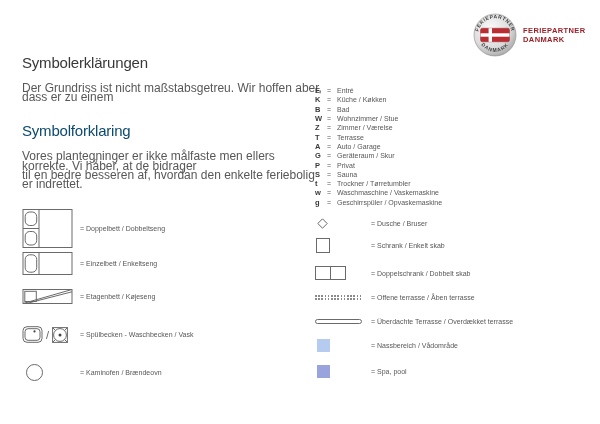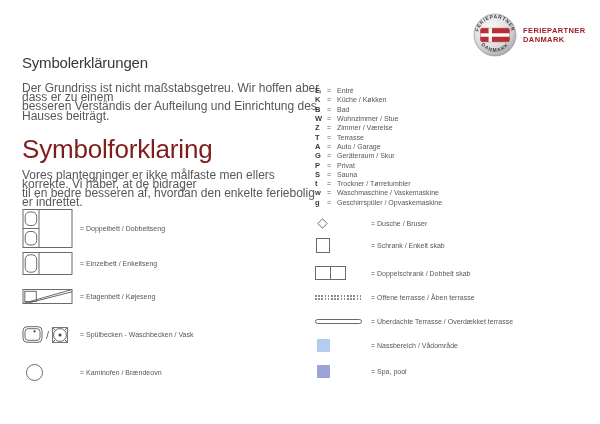--- a/index.html
+++ b/index.html
@@ -7,21 +7,21 @@
     position:relative;width:600px;height:424px;background:#ffffff;
     font-family:"Liberation Sans", sans-serif;overflow:hidden;
     margin:0 auto;
   }
   
   .logo{position:absolute;left:473px;top:12px;display:flex;align-items:center;}
   .brand{margin-left:6px;color:#9c1f27;font-weight:bold;font-size:7.5px;line-height:9px;letter-spacing:.4px;}
   
   .leftcol{position:absolute;left:22px;top:50px;width:302px;color:#565656;}
   .h1{font-size:15px;line-height:25px;color:#383838;font-weight:500;letter-spacing:-0.2px;margin:0 0 9px 0;}
-  .h2{font-size:26px;line-height:25px;color:#7f1d1d;font-weight:500;letter-spacing:-0.2px;margin:16px 0 9px 0;}
+  .h2{font-size:15px;line-height:25px;color:#0c4a6e;font-weight:500;letter-spacing:-0.2px;margin:16px 0 9px 0;}
   .pline{font-size:12px;line-height:9.2px;color:#575757;}
   
   .symrow{position:absolute;display:flex;align-items:center;}
   .symrow .iconbox{flex:0 0 auto;display:flex;align-items:center;}
   .leftrow{left:22px;}
   .leftrow .iconbox{width:58px;}
   .rightrow{left:315px;}
   .rightrow .iconbox{width:56px;}
   .symlabel{font-size:7px;color:#575757;white-space:nowrap;}
   .slash{font-size:11px;color:#666;margin:0 3px;}
@@ -74,21 +74,20 @@
     </svg>
     <div class="brand">
       <div>FERIEPARTNER</div>
       <div>DANMARK</div>
     </div>
   </div>
 
   <div class="leftcol">
     <div class="h1">Symbolerklärungen</div>
     <div class="pline">Der Grundriss ist nicht maßstabsgetreu. Wir hoffen aber, dass er zu einem</div>
-    <div class="pline">besseren Verständis der Aufteilung und Einrichtung des Hauses beiträgt.</div>
     <div class="h2">Symbolforklaring</div>
     <div class="pline">Vores plantegninger er ikke målfaste men ellers korrekte. Vi håber, at de bidrager</div>
     <div class="pline">til en bedre besseren af, hvordan den enkelte feriebolig er indrettet.</div>
   </div>
 
   <div class="symrow leftrow" style="top:209px;height:39px;">
     <div class="iconbox">
       <svg width="51" height="39" viewBox="0 0 51 39">
         <rect x="1" y="0.5" width="49" height="38" fill="none" stroke="#6a6a6a"></rect>
         <line x1="17" y1="0.5" x2="17" y2="38.5" stroke="#6a6a6a"></line>

